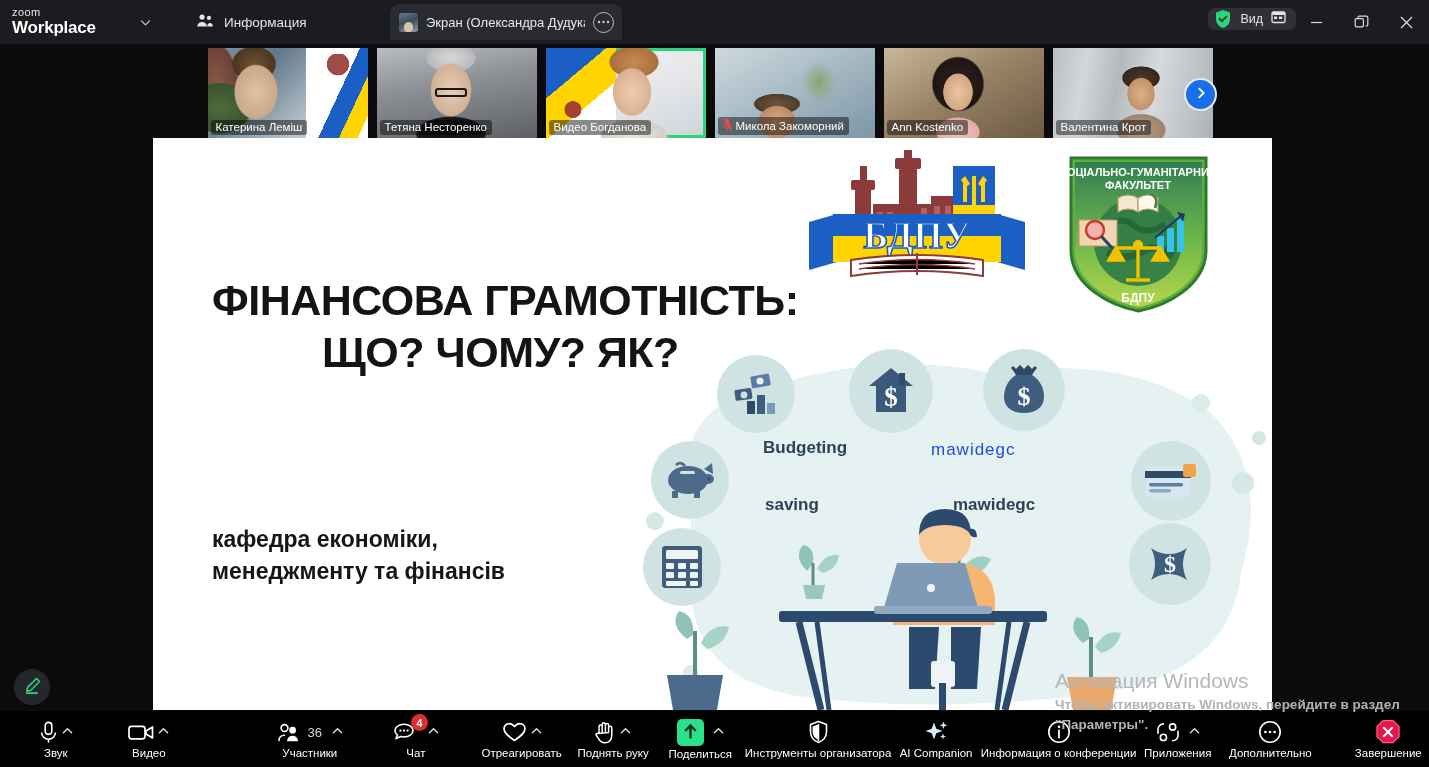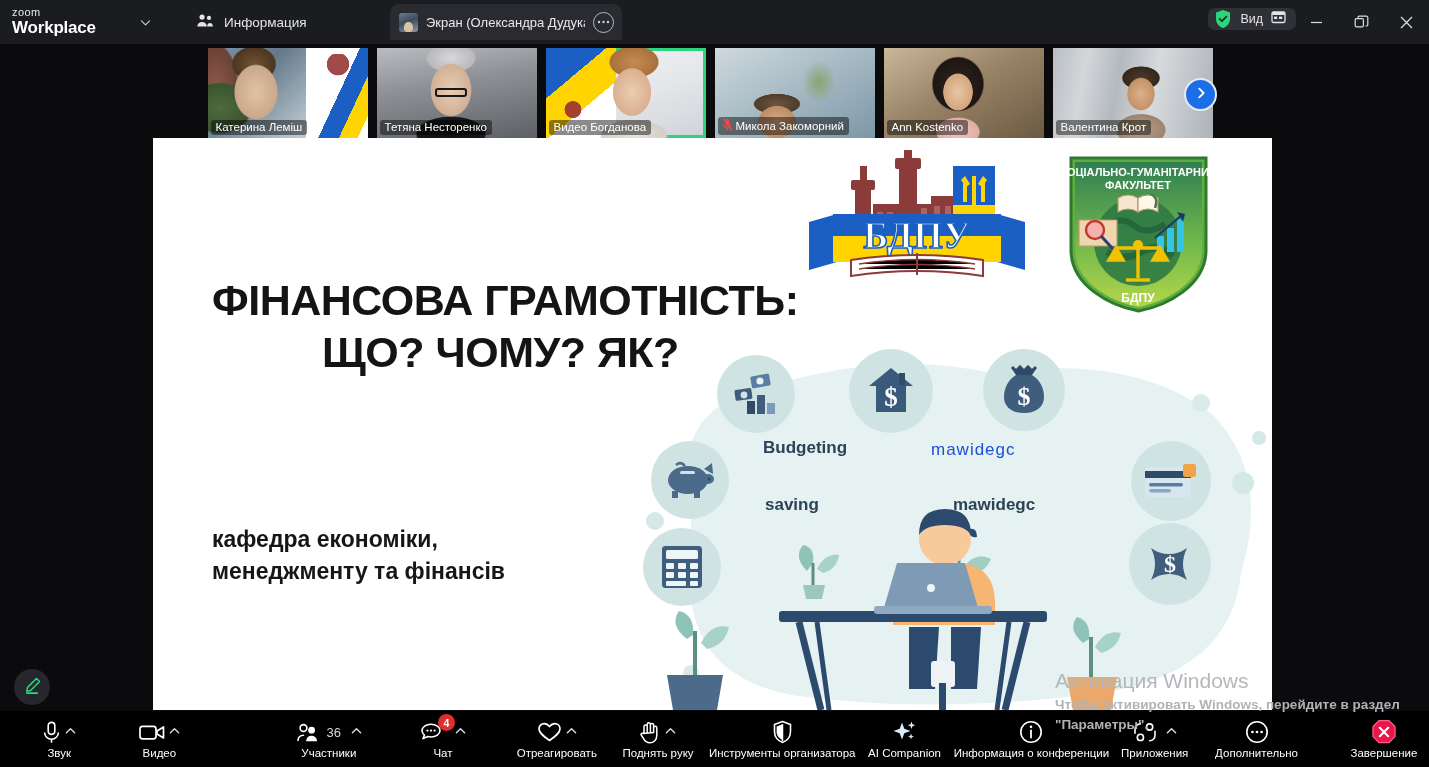--- a/index.html
+++ b/index.html
@@ -696,20 +696,36 @@
         </span>
         <span class="tb-caret">
           <svg width="11" height="8" viewBox="0 0 12 8">
               <path d="M1.5 6L6 1.6 10.5 6" stroke="#dedede" stroke-width="1.5" fill="none" stroke-linecap="round" stroke-linejoin="round"></path>
             </svg>
         </span>
       </div>
       <div class="tb-lbl">Поднять руку</div>
     </div>
 
+    <div class="tb-item" style="margin-left:4px;width:100px">
+      <div class="tb-row">
+        <span class="share-sq">
+          <svg width="15" height="16" viewBox="0 0 15 16">
+            <path d="M7.5 1.5v12" stroke="#06301c" stroke-width="2.3" stroke-linecap="round"></path>
+            <path d="M2.8 6.3L7.5 1.5l4.7 4.8" stroke="#06301c" stroke-width="2.3" fill="none" stroke-linecap="round" stroke-linejoin="round"></path>
+          </svg>
+        </span>
+        <span class="tb-caret" style="margin-left:7px">
+          <svg width="11" height="8" viewBox="0 0 12 8">
+              <path d="M1.5 6L6 1.6 10.5 6" stroke="#dedede" stroke-width="1.5" fill="none" stroke-linecap="round" stroke-linejoin="round"></path>
+            </svg>
+        </span>
+      </div>
+      <div class="tb-lbl">Поделиться</div>
+    </div>
 
     <div class="tb-item" style="margin-left:4px;width:150px">
       <div class="tb-ico">
         <svg width="21" height="24" viewBox="0 0 21 24">
           <path d="M10.5 1.6l8 3v7c0 5.6-3.6 9.5-8 10.8C6.1 21.1 2.5 17.2 2.5 11.6v-7z" fill="none" stroke="#fff" stroke-width="1.6" stroke-linejoin="round"></path>
           <path d="M10.5 4.2v16.8" stroke="#fff" stroke-width="1.5"></path>
           <path d="M10.5 4.2L4.6 6.4v5.2c0 4 2.4 7 5.9 8.3z" fill="#fff"></path>
         </svg>
       </div>
       <div class="tb-lbl">Инструменты организатора</div>

